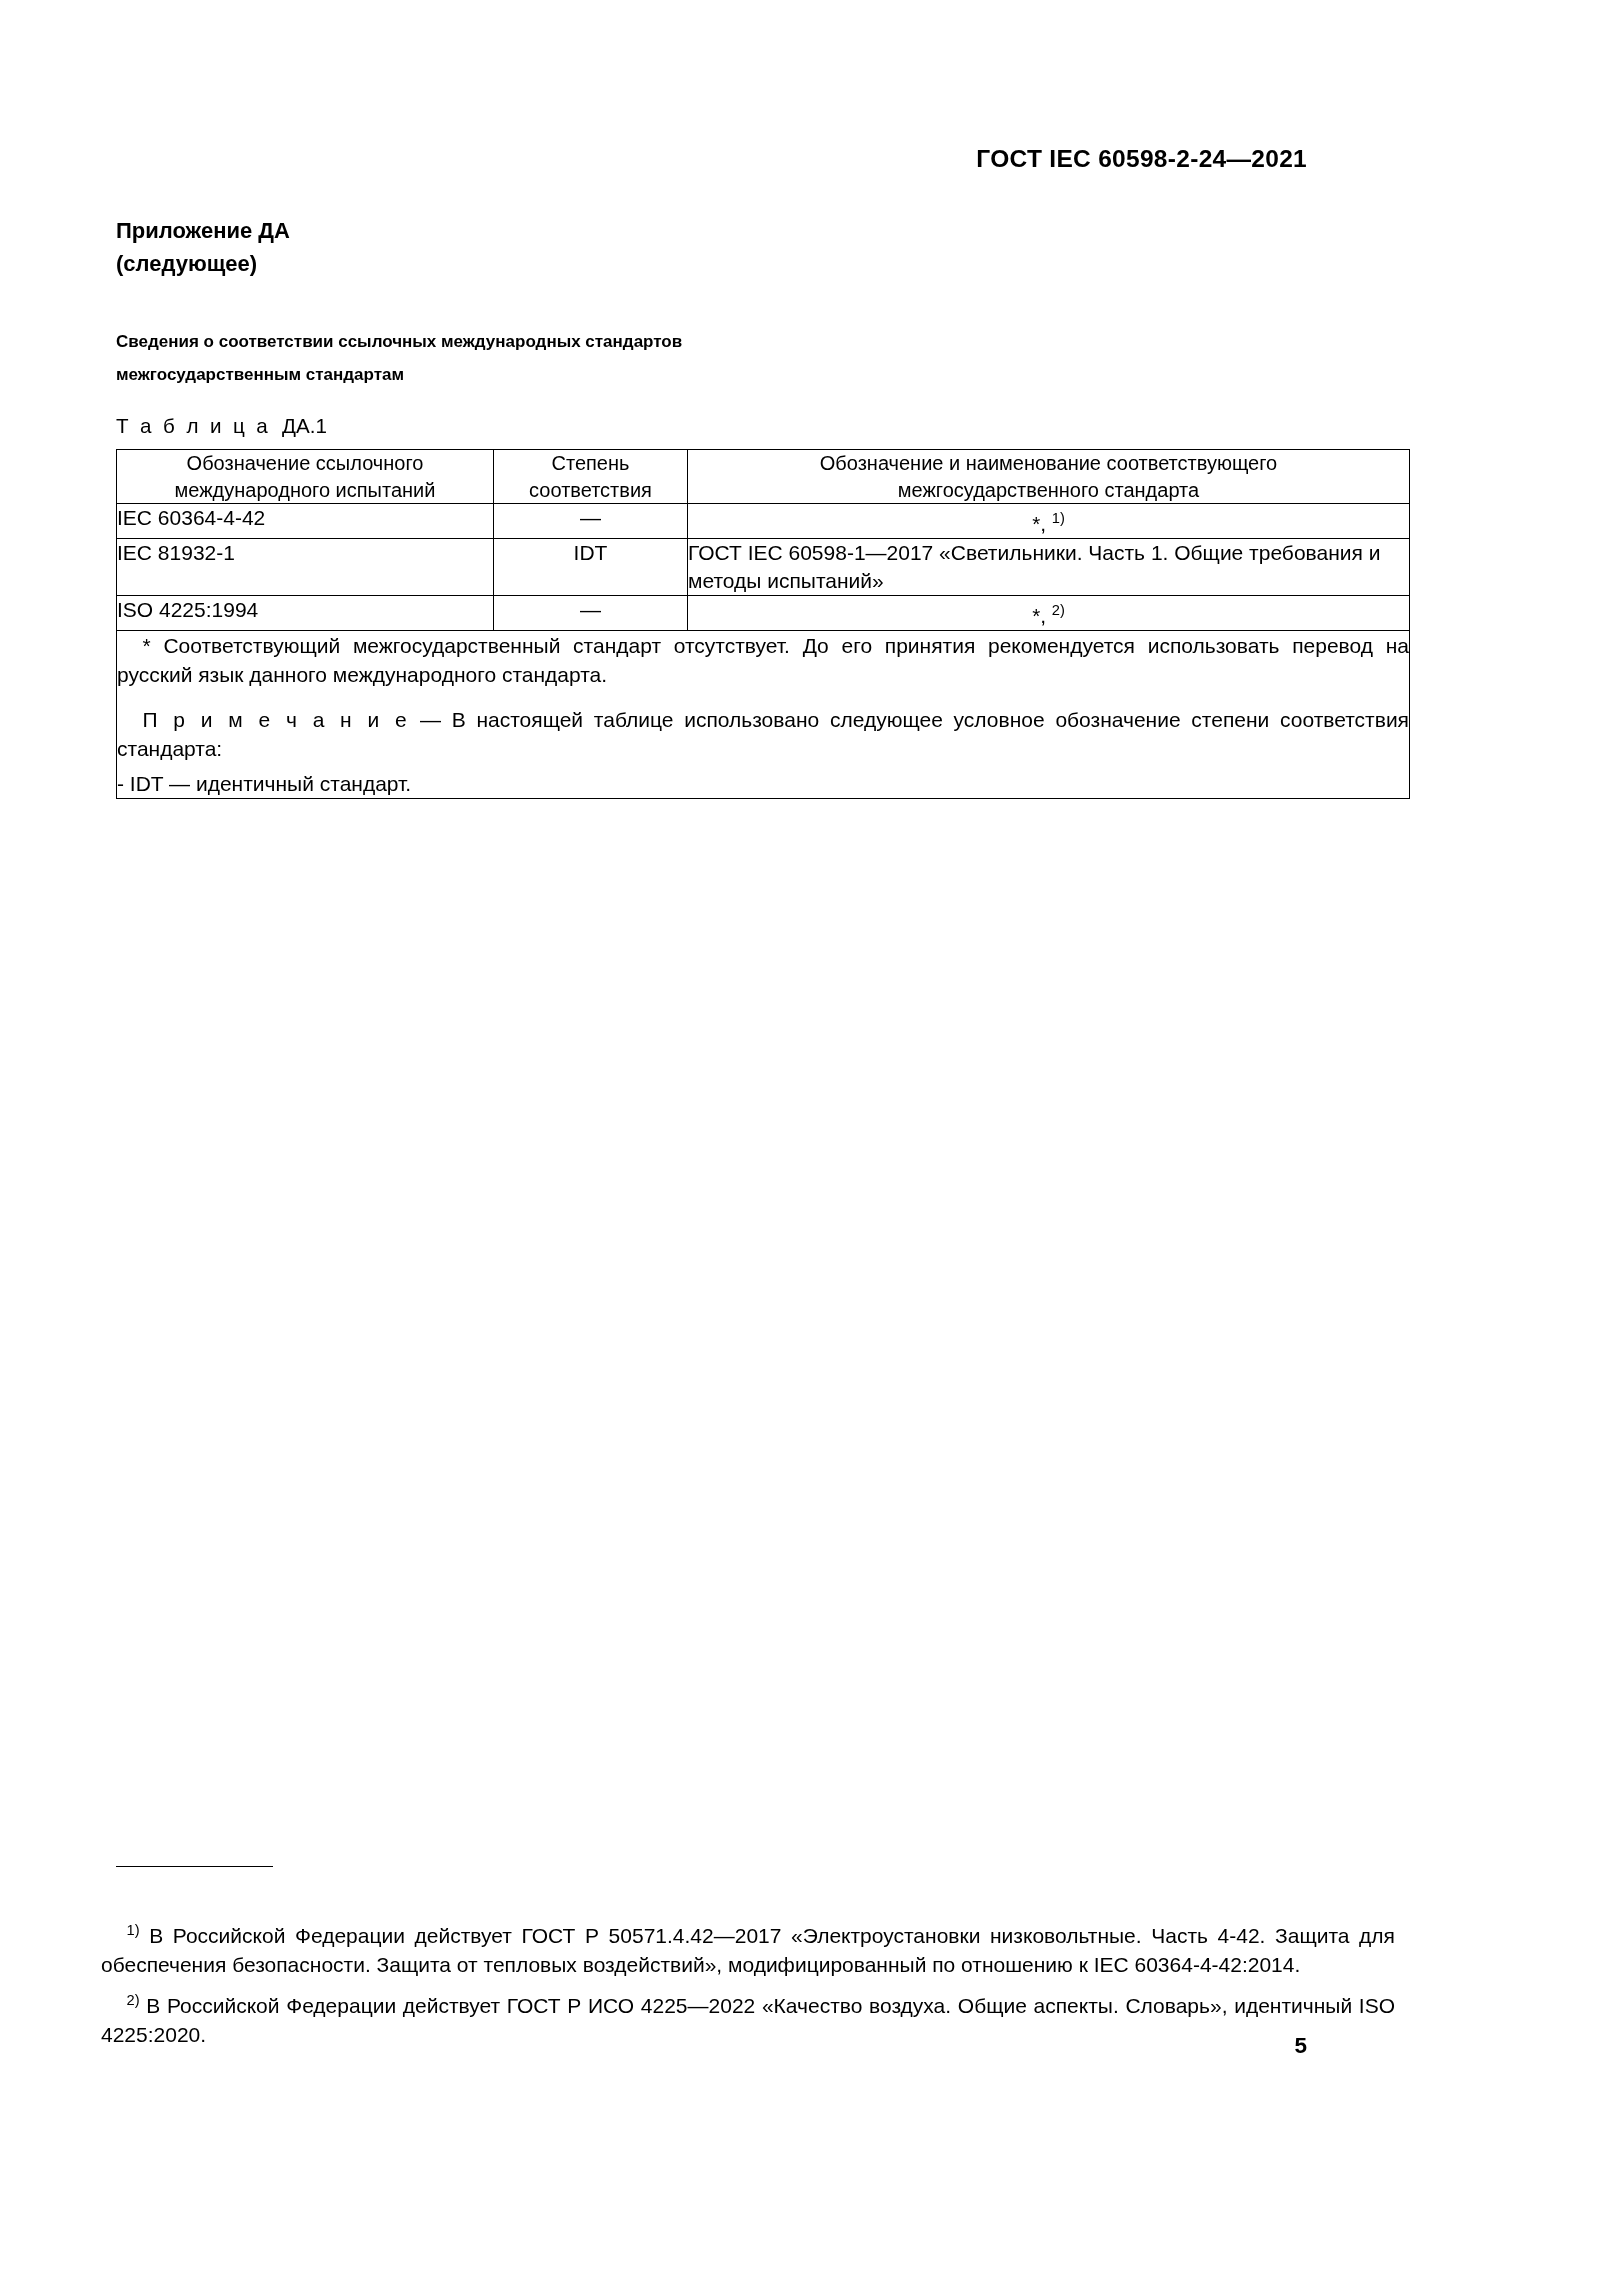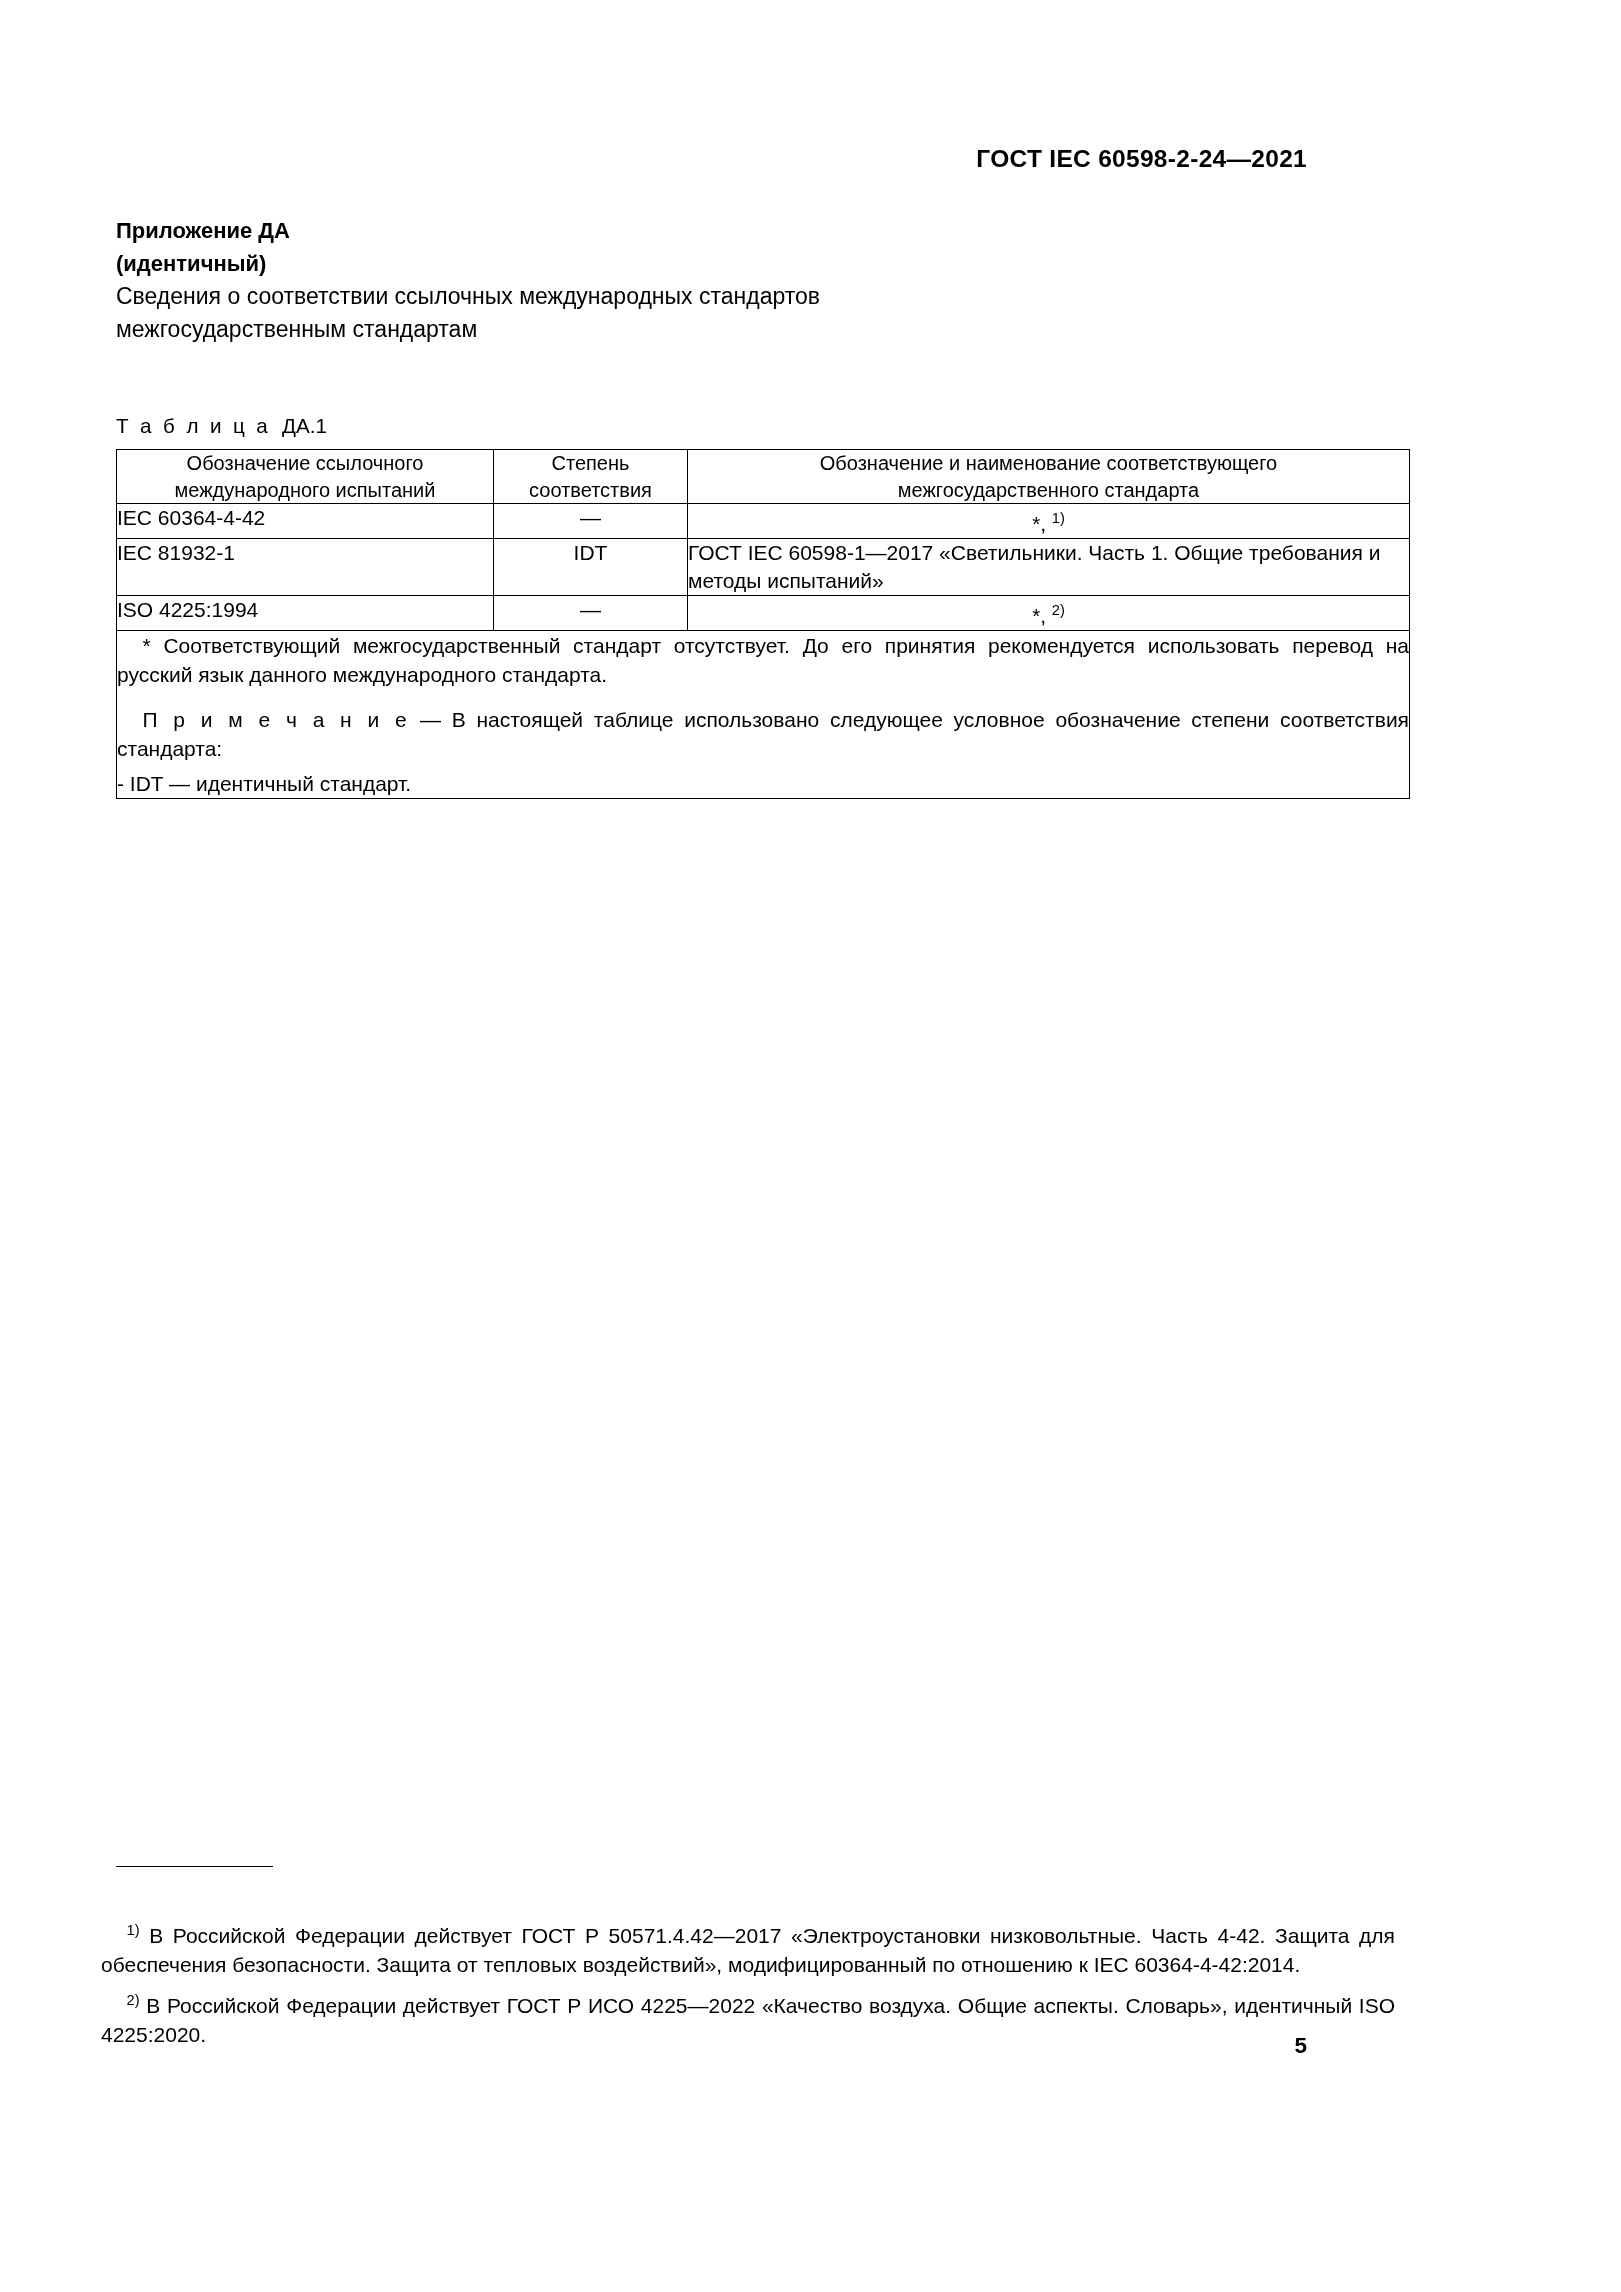--- a/index.html
+++ b/index.html
@@ -39,22 +39,23 @@
     font-size: 22px;
     font-weight: bold;
     line-height: 33px;
   }
   .annex-sub {
     font-size: 22px;
     font-weight: bold;
     line-height: 33px;
   }
   .annex-heading {
-    font-size: 23px;
-    font-weight: normal;
+    margin-top: 45px;
+    font-size: 17px;
+    font-weight: bold;
     line-height: 33px;
   }
 
   
   .table-caption {
     position: absolute;
     top: 414px;
     left: 116px;
     font-size: 20.6px;
   }
@@ -166,21 +167,21 @@
 </style>
 </head>
 <body>
 
 <div class="page">
 
   <div class="doc-header">ГОСТ IEC 60598-2-24—2021</div>
 
   <div class="annex-block">
     <div class="annex-title">Приложение ДА</div>
-    <div class="annex-sub">(идентичный)</div>
+    <div class="annex-sub">(следующее)</div>
     <div class="annex-heading">
       <div>Сведения о соответствии ссылочных международных стандартов</div>
       <div>межгосударственным стандартам</div>
     </div>
   </div>
 
   <div class="table-caption">
     <span class="spaced">Т а б л и ц а</span>&nbsp;&nbsp;<span>ДА.1</span>
   </div>
 

